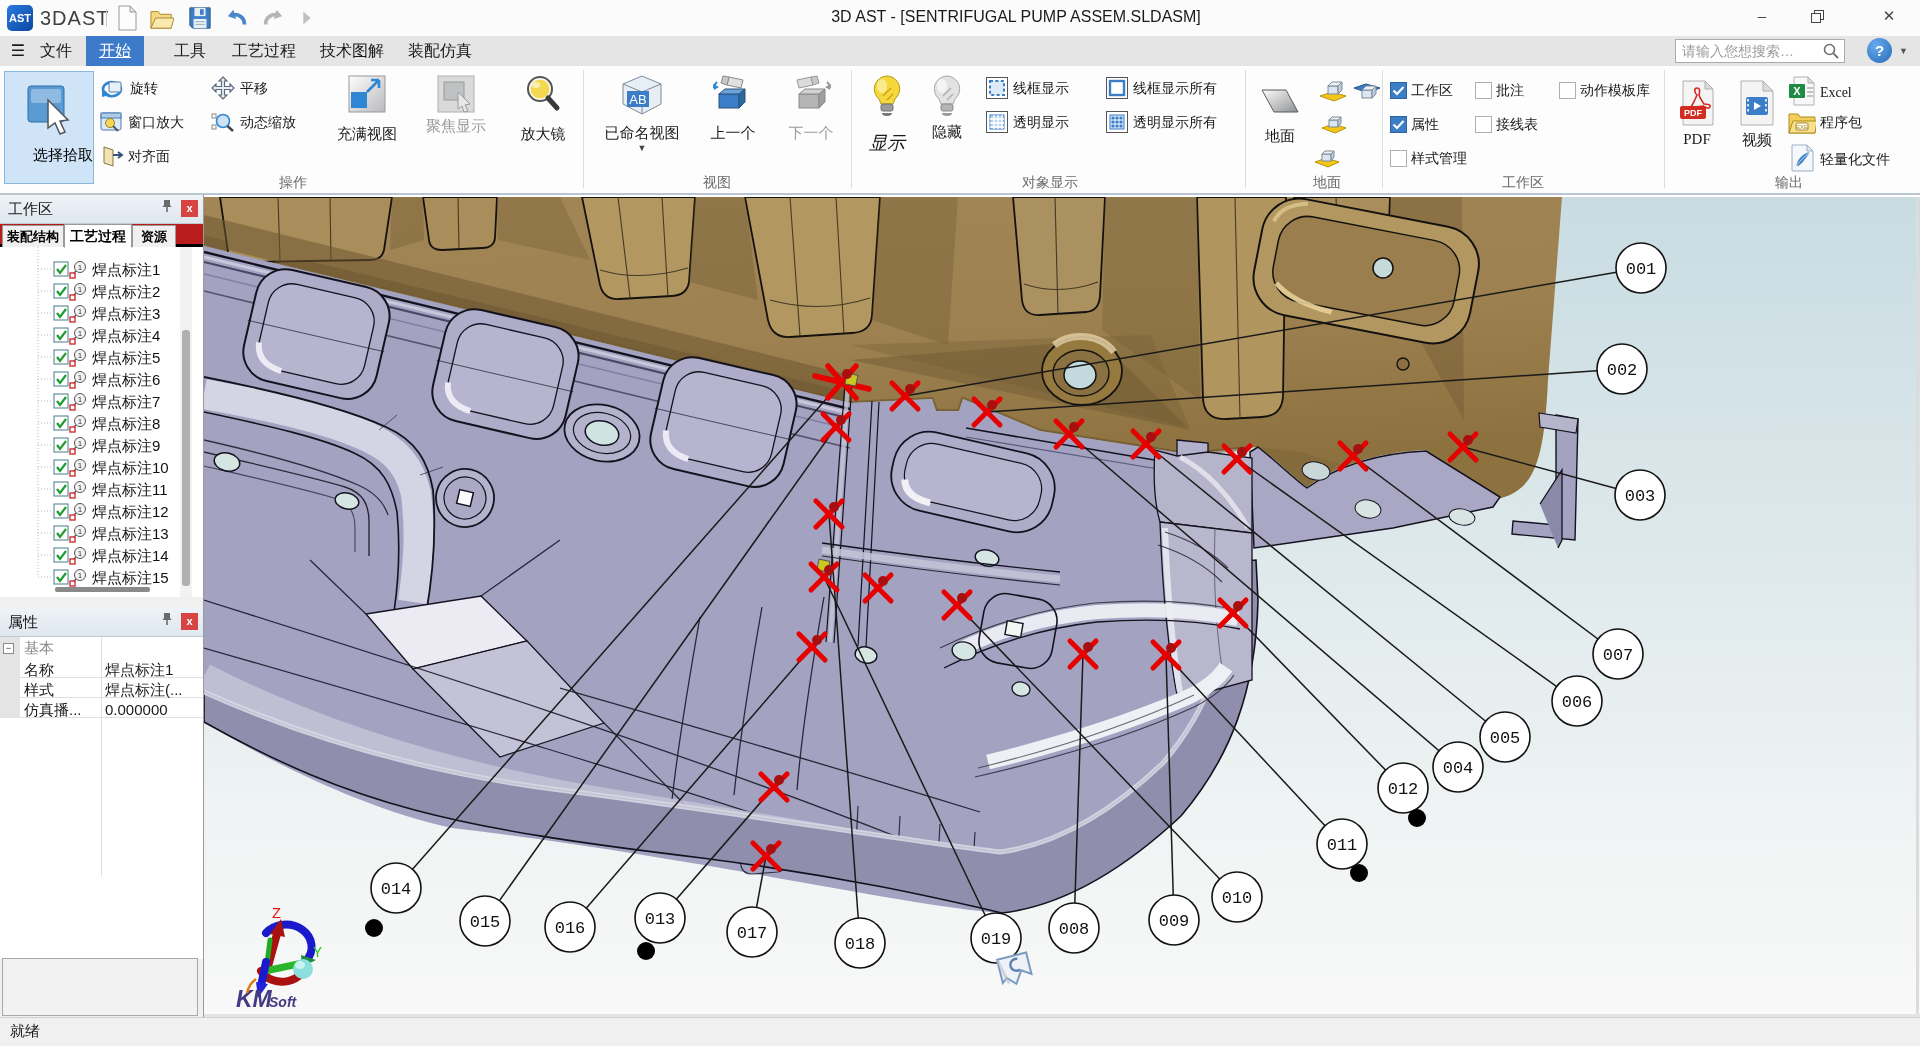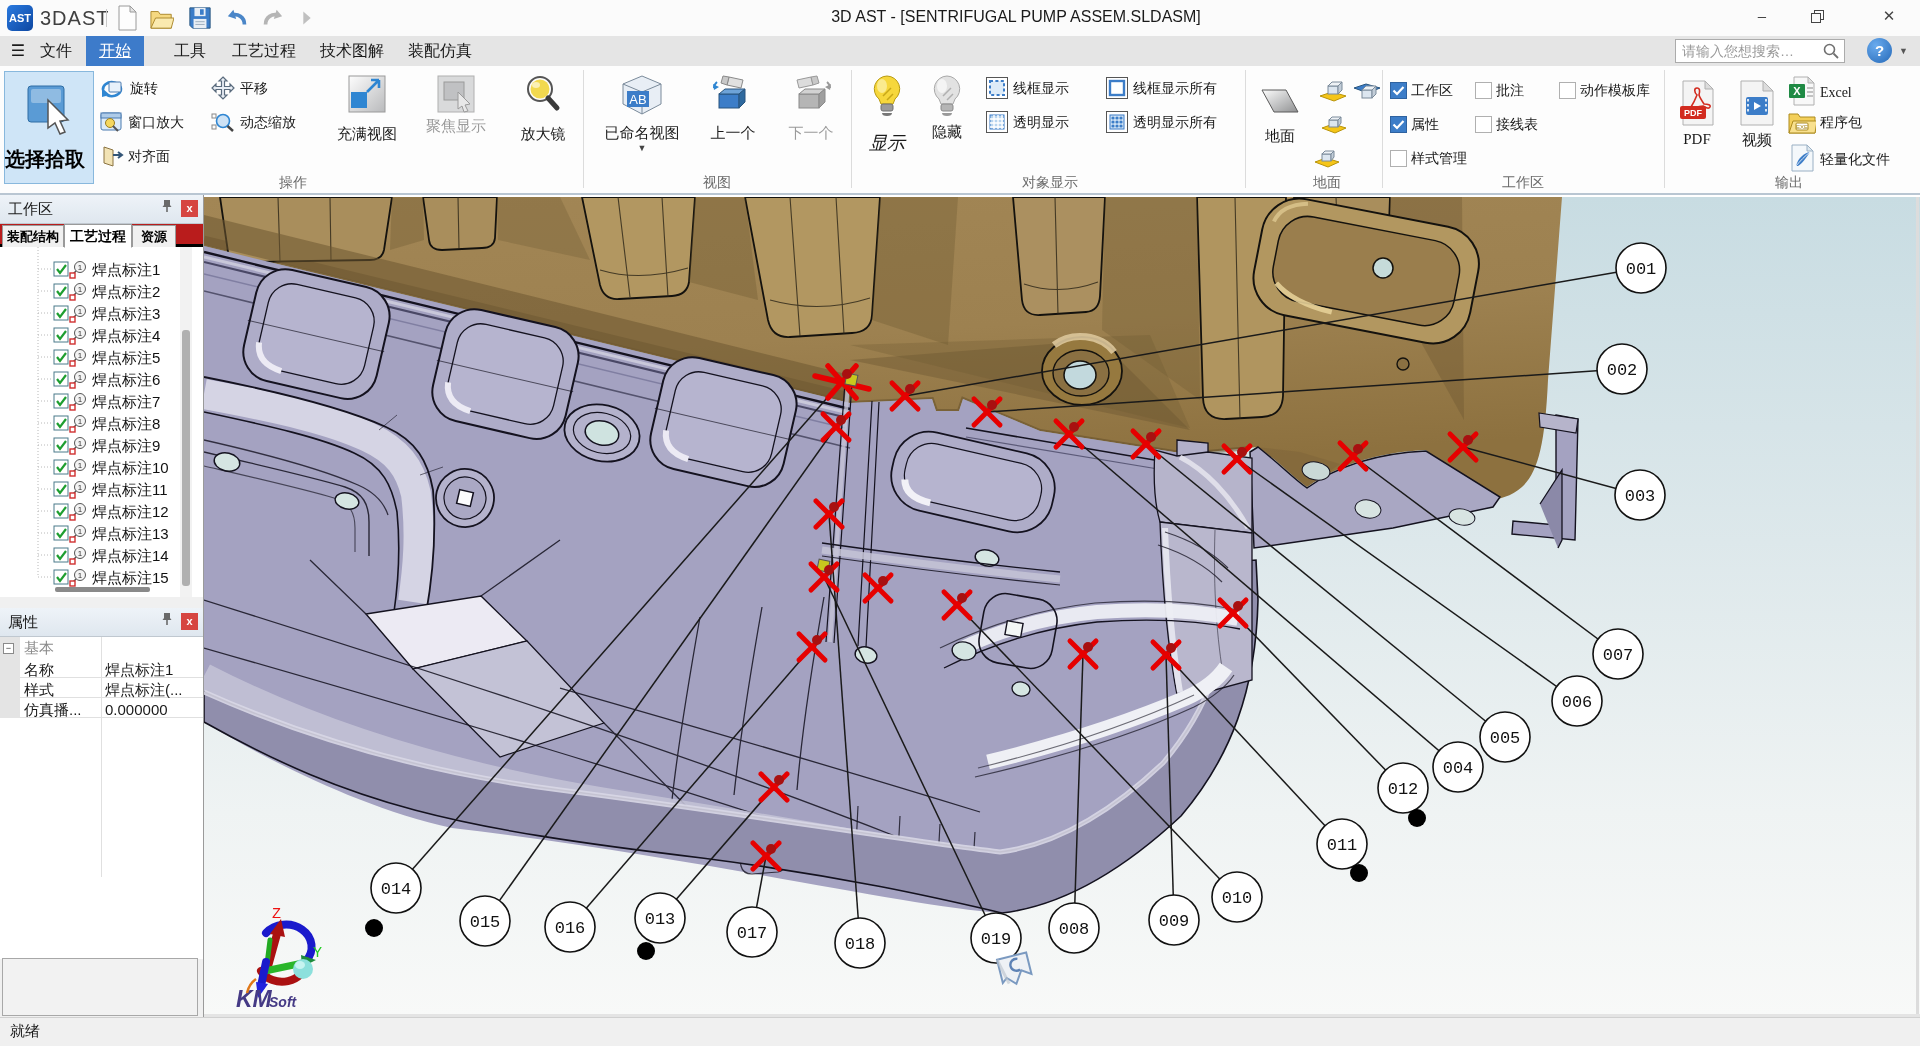--- a/index.html
+++ b/index.html
@@ -107,21 +107,21 @@
     <div class="glabel" style="left:1267px;">地面</div>
     <div class="glabel" style="left:1463px;">工作区</div>
     <div class="glabel" style="left:1729px;">输出</div>
 
     <div style="position:absolute;left:4px;top:5px;width:90px;height:113px;background:#cfe5f7;border:1px solid #88b8dd;">
       <svg width="52" height="58" style="position:absolute;left:19px;top:10px;" viewBox="0 0 52 58">
         <rect x="4" y="4" width="36" height="36" rx="3" fill="#5a9bd5" stroke="#2e6da4"></rect>
         <rect x="7" y="7" width="30" height="14" rx="2" fill="#9cc3e5" opacity="0.8"></rect>
         <path d="M24 18 L44 38 L36 39 L41 50 L36 52 L31 41 L24 46 Z" fill="#fff" stroke="#555" stroke-width="1.5"></path>
       </svg>
-      <div style="position:absolute;left:0;top:74px;width:100%;text-align:left;font-size:20px;font-weight:bold;">选择拾取</div>
+      <div style="position:absolute;left:0;top:74px;width:100%;text-align:right;font-size:15px;">选择拾取</div>
     </div>
 
     <div class="rsmall" style="left:100px;top:10px;"><svg width="26" height="24" viewBox="0 0 26 24" style="vertical-align:-7px">
           <path d="M3 14 a9 7 0 1 1 4 5" fill="none" stroke="#2f86d2" stroke-width="2.6"></path>
           <path d="M2 21 L2 12 L10 19 Z" fill="#2f86d2"></path>
           <rect x="9" y="6" width="12" height="10" rx="1" fill="#e8f1fa" stroke="#4a7ab0"></rect>
         </svg> 旋转</div>
     <div class="rsmall" style="left:100px;top:44px;"><svg width="24" height="22" viewBox="0 0 24 22" style="vertical-align:-6px">
           <rect x="1" y="2" width="20" height="17" rx="2" fill="#dcebf8" stroke="#4a7ab0"></rect>
           <rect x="1" y="2" width="20" height="5" fill="#aecbe8" stroke="#4a7ab0"></rect>

